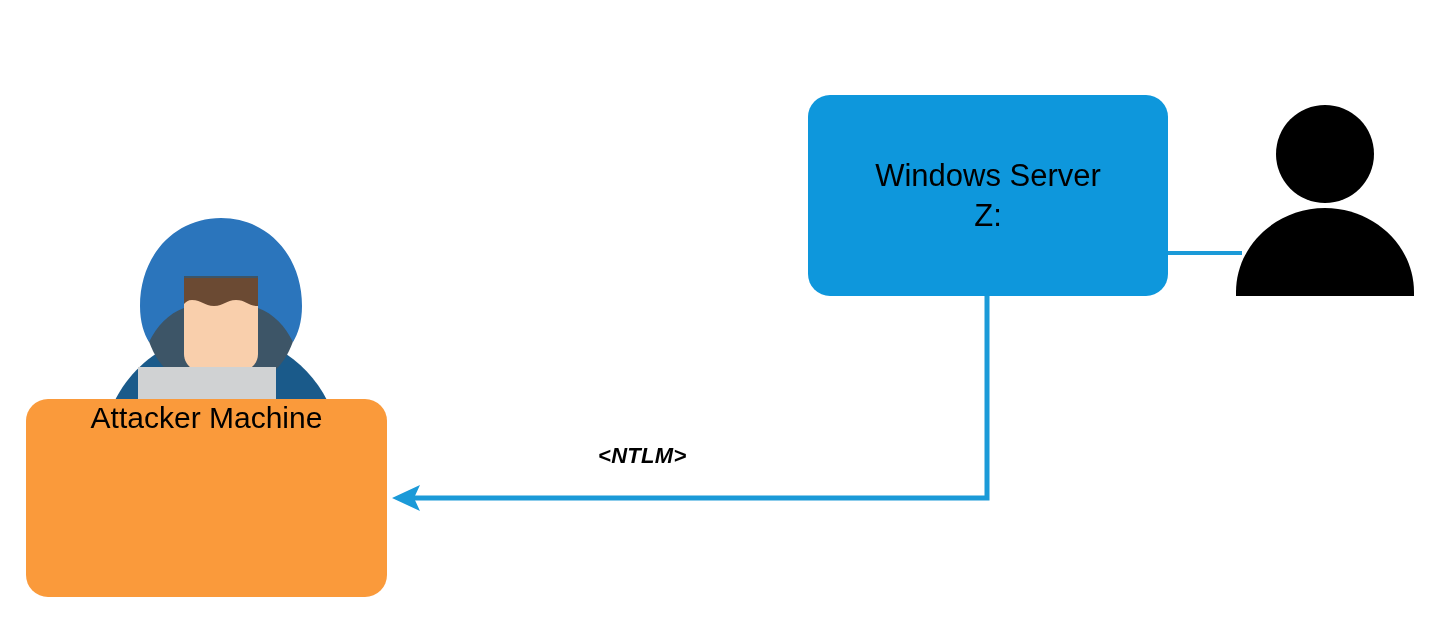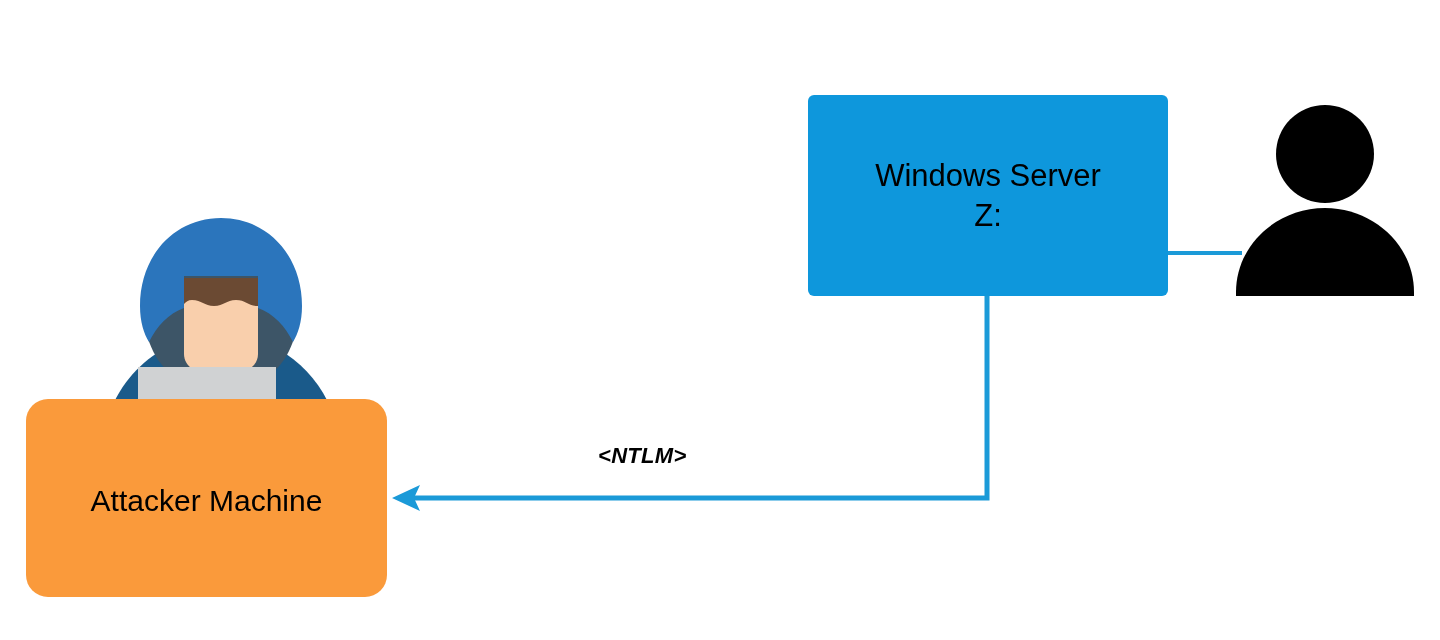--- a/index.html
+++ b/index.html
@@ -26,35 +26,34 @@
     text-align: center;
     color: #000000;
     line-height: 1.28;
   }
   #server-box {
     left: 808px;
     top: 95px;
     width: 360px;
     height: 201px;
     background: #0e97dc;
-    border-radius: 6px;
+    border-radius: 22px;
     font-size: 31px;
     z-index: 3;
   }
   #attacker-box {
     left: 26px;
     top: 399px;
     width: 361px;
     height: 198px;
     background: #fa9a3b;
     border-radius: 22px;
     font-size: 30px;
     z-index: 4;
     align-items: flex-start;
-    padding-top: 83px;
   }
   #server-label, #attacker-label {
     display: block;
     width: 100%;
     white-space: pre-line;
   }
 
   
   #person-link {
     position: absolute;

